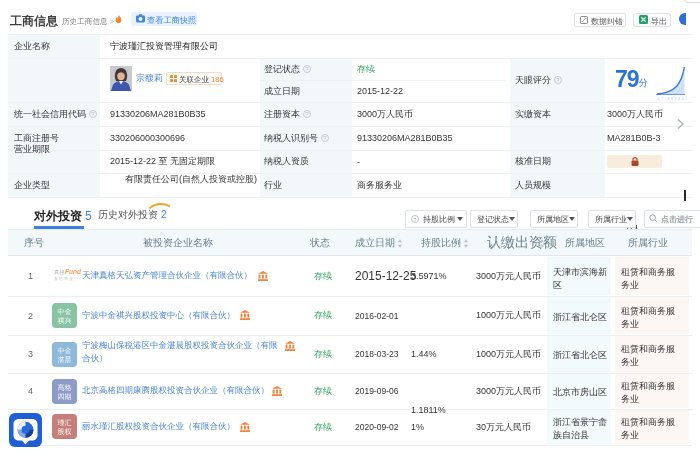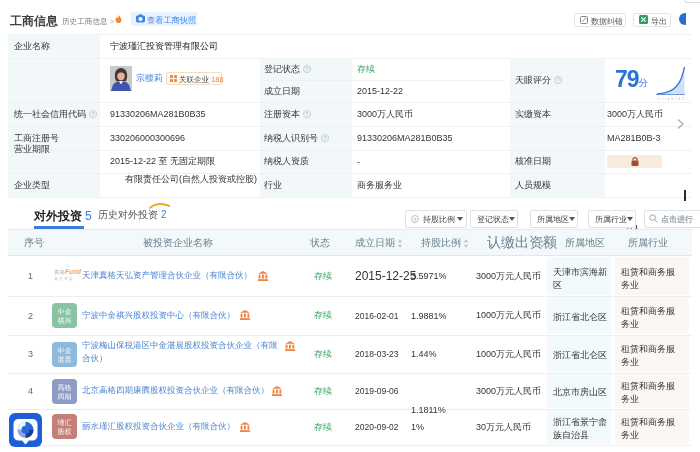--- a/index.html
+++ b/index.html
@@ -232,21 +232,20 @@
 <div class="cell" style="left:82px;top:296px;height:39px;font-size:8.5px;color:#4a84d0;">宁波中金祺兴股权投资中心（有限合伙）</div>
 <svg class="abs" style="left:240px;top:310px;" width="10" height="10" viewBox="0 0 10 10">
       <path d="M5 0 L10 2.8 L0 2.8 Z" fill="#ee8540"></path>
       <rect x="0.6" y="3.6" width="1.9" height="4" fill="#ee8540"></rect>
       <rect x="4" y="3.6" width="1.9" height="4" fill="#ee8540"></rect>
       <rect x="7.4" y="3.6" width="1.9" height="4" fill="#ee8540"></rect>
       <rect x="0" y="8.2" width="10" height="1.8" fill="#ee8540"></rect>
     </svg>
 <div class="cell green" style="left:314px;top:296px;height:39px;font-size:9px;">存续</div>
 <div class="cell t9" style="font-size:8.5px;left:355px;top:296px;height:39px;">2016-02-01</div>
-<div class="cell t9" style="left:411px;top:296px;height:39px;">1.9881%</div>
 <div class="cell t9" style="left:476px;top:296px;height:39px;">1000万元人民币</div>
 <div class="abs t9" style="left:553px;top:311px;width:60px;line-height:13px;">浙江省北仑区</div>
 <div class="abs t9" style="left:621px;top:305px;width:58px;line-height:13px;">租赁和商务服务业</div>
 
 <div class="cell" style="left:28px;top:335px;height:38px;font-size:9px;color:#666;">3</div>
 <div class="abs" style="left:52px;top:342px;width:25px;height:25px;border-radius:4px;background:#8fb9da;color:rgba(255,255,255,.95);font-size:7px;line-height:9px;text-align:center;padding-top:4px;">中金<br>湛晨</div>
 <div class="abs" style="left:82px;top:339px;width:220px;font-size:8.5px;color:#4a84d0;line-height:13px;">宁波梅山保税港区中金湛晨股权投资合伙企业（有限<br>合伙）</div>
 <svg class="abs" style="left:285px;top:341px;" width="10" height="10" viewBox="0 0 10 10">
       <path d="M5 0 L10 2.8 L0 2.8 Z" fill="#ee8540"></path>
       <rect x="0.6" y="3.6" width="1.9" height="4" fill="#ee8540"></rect>

